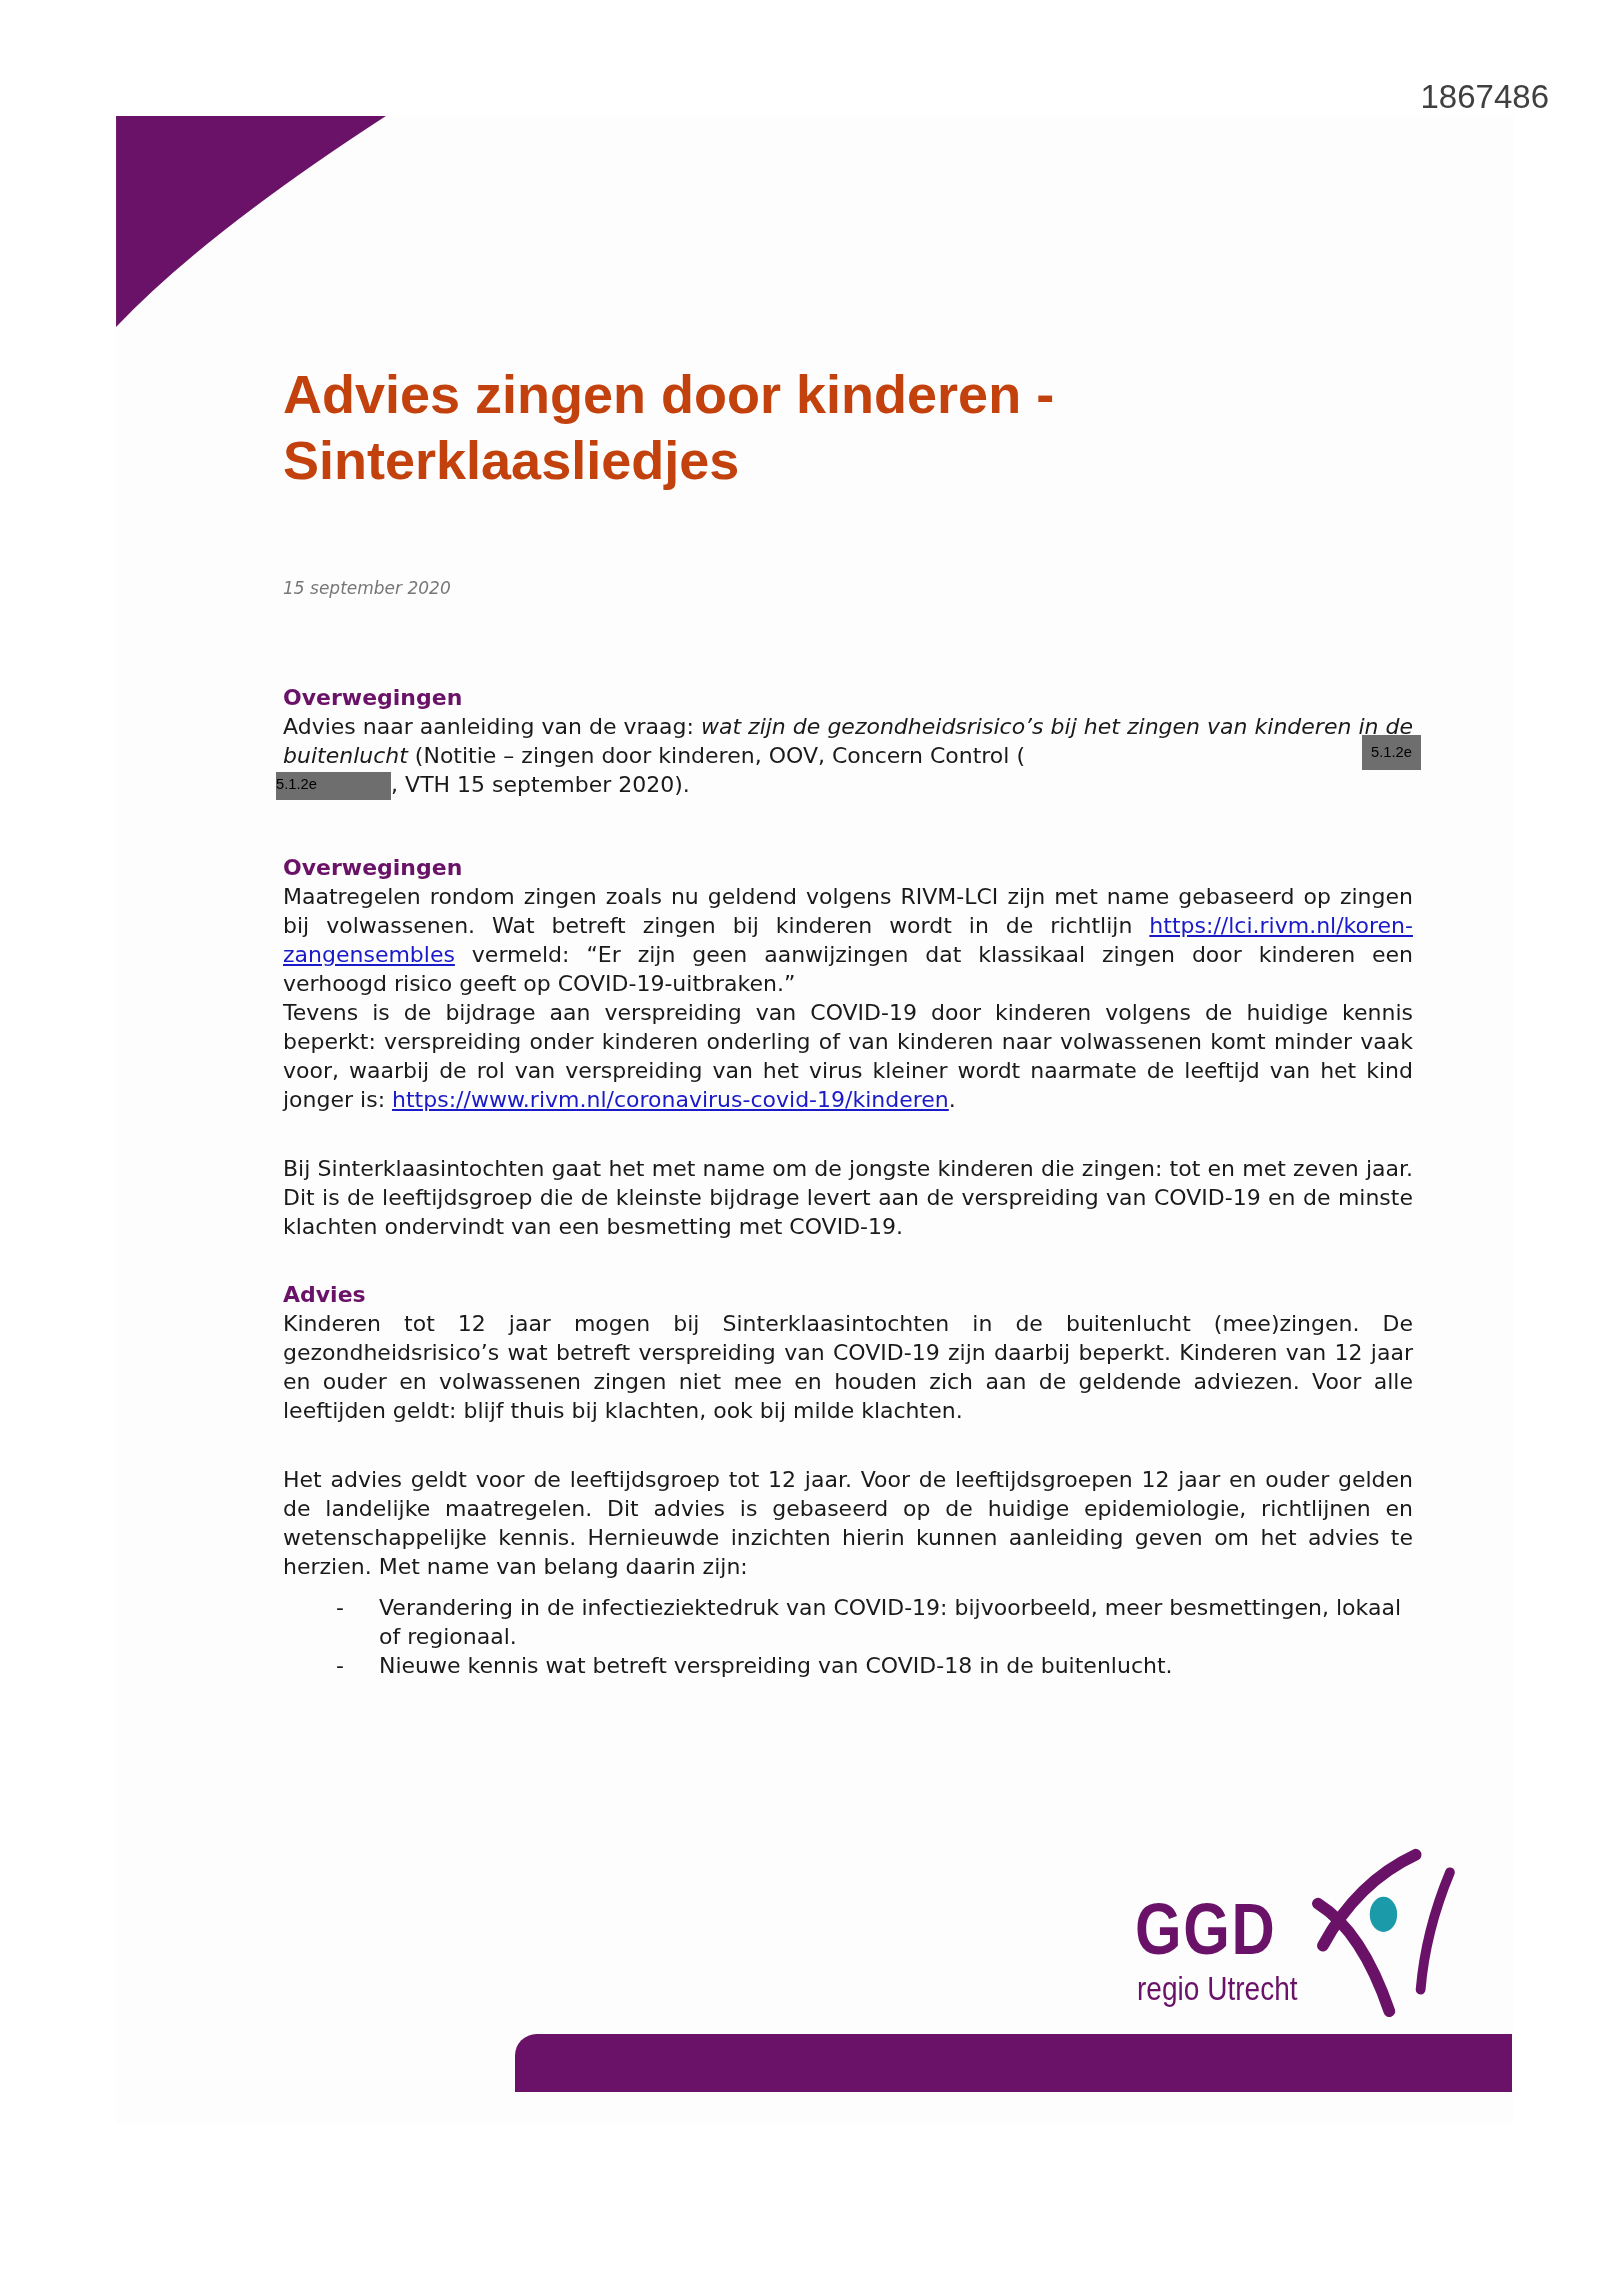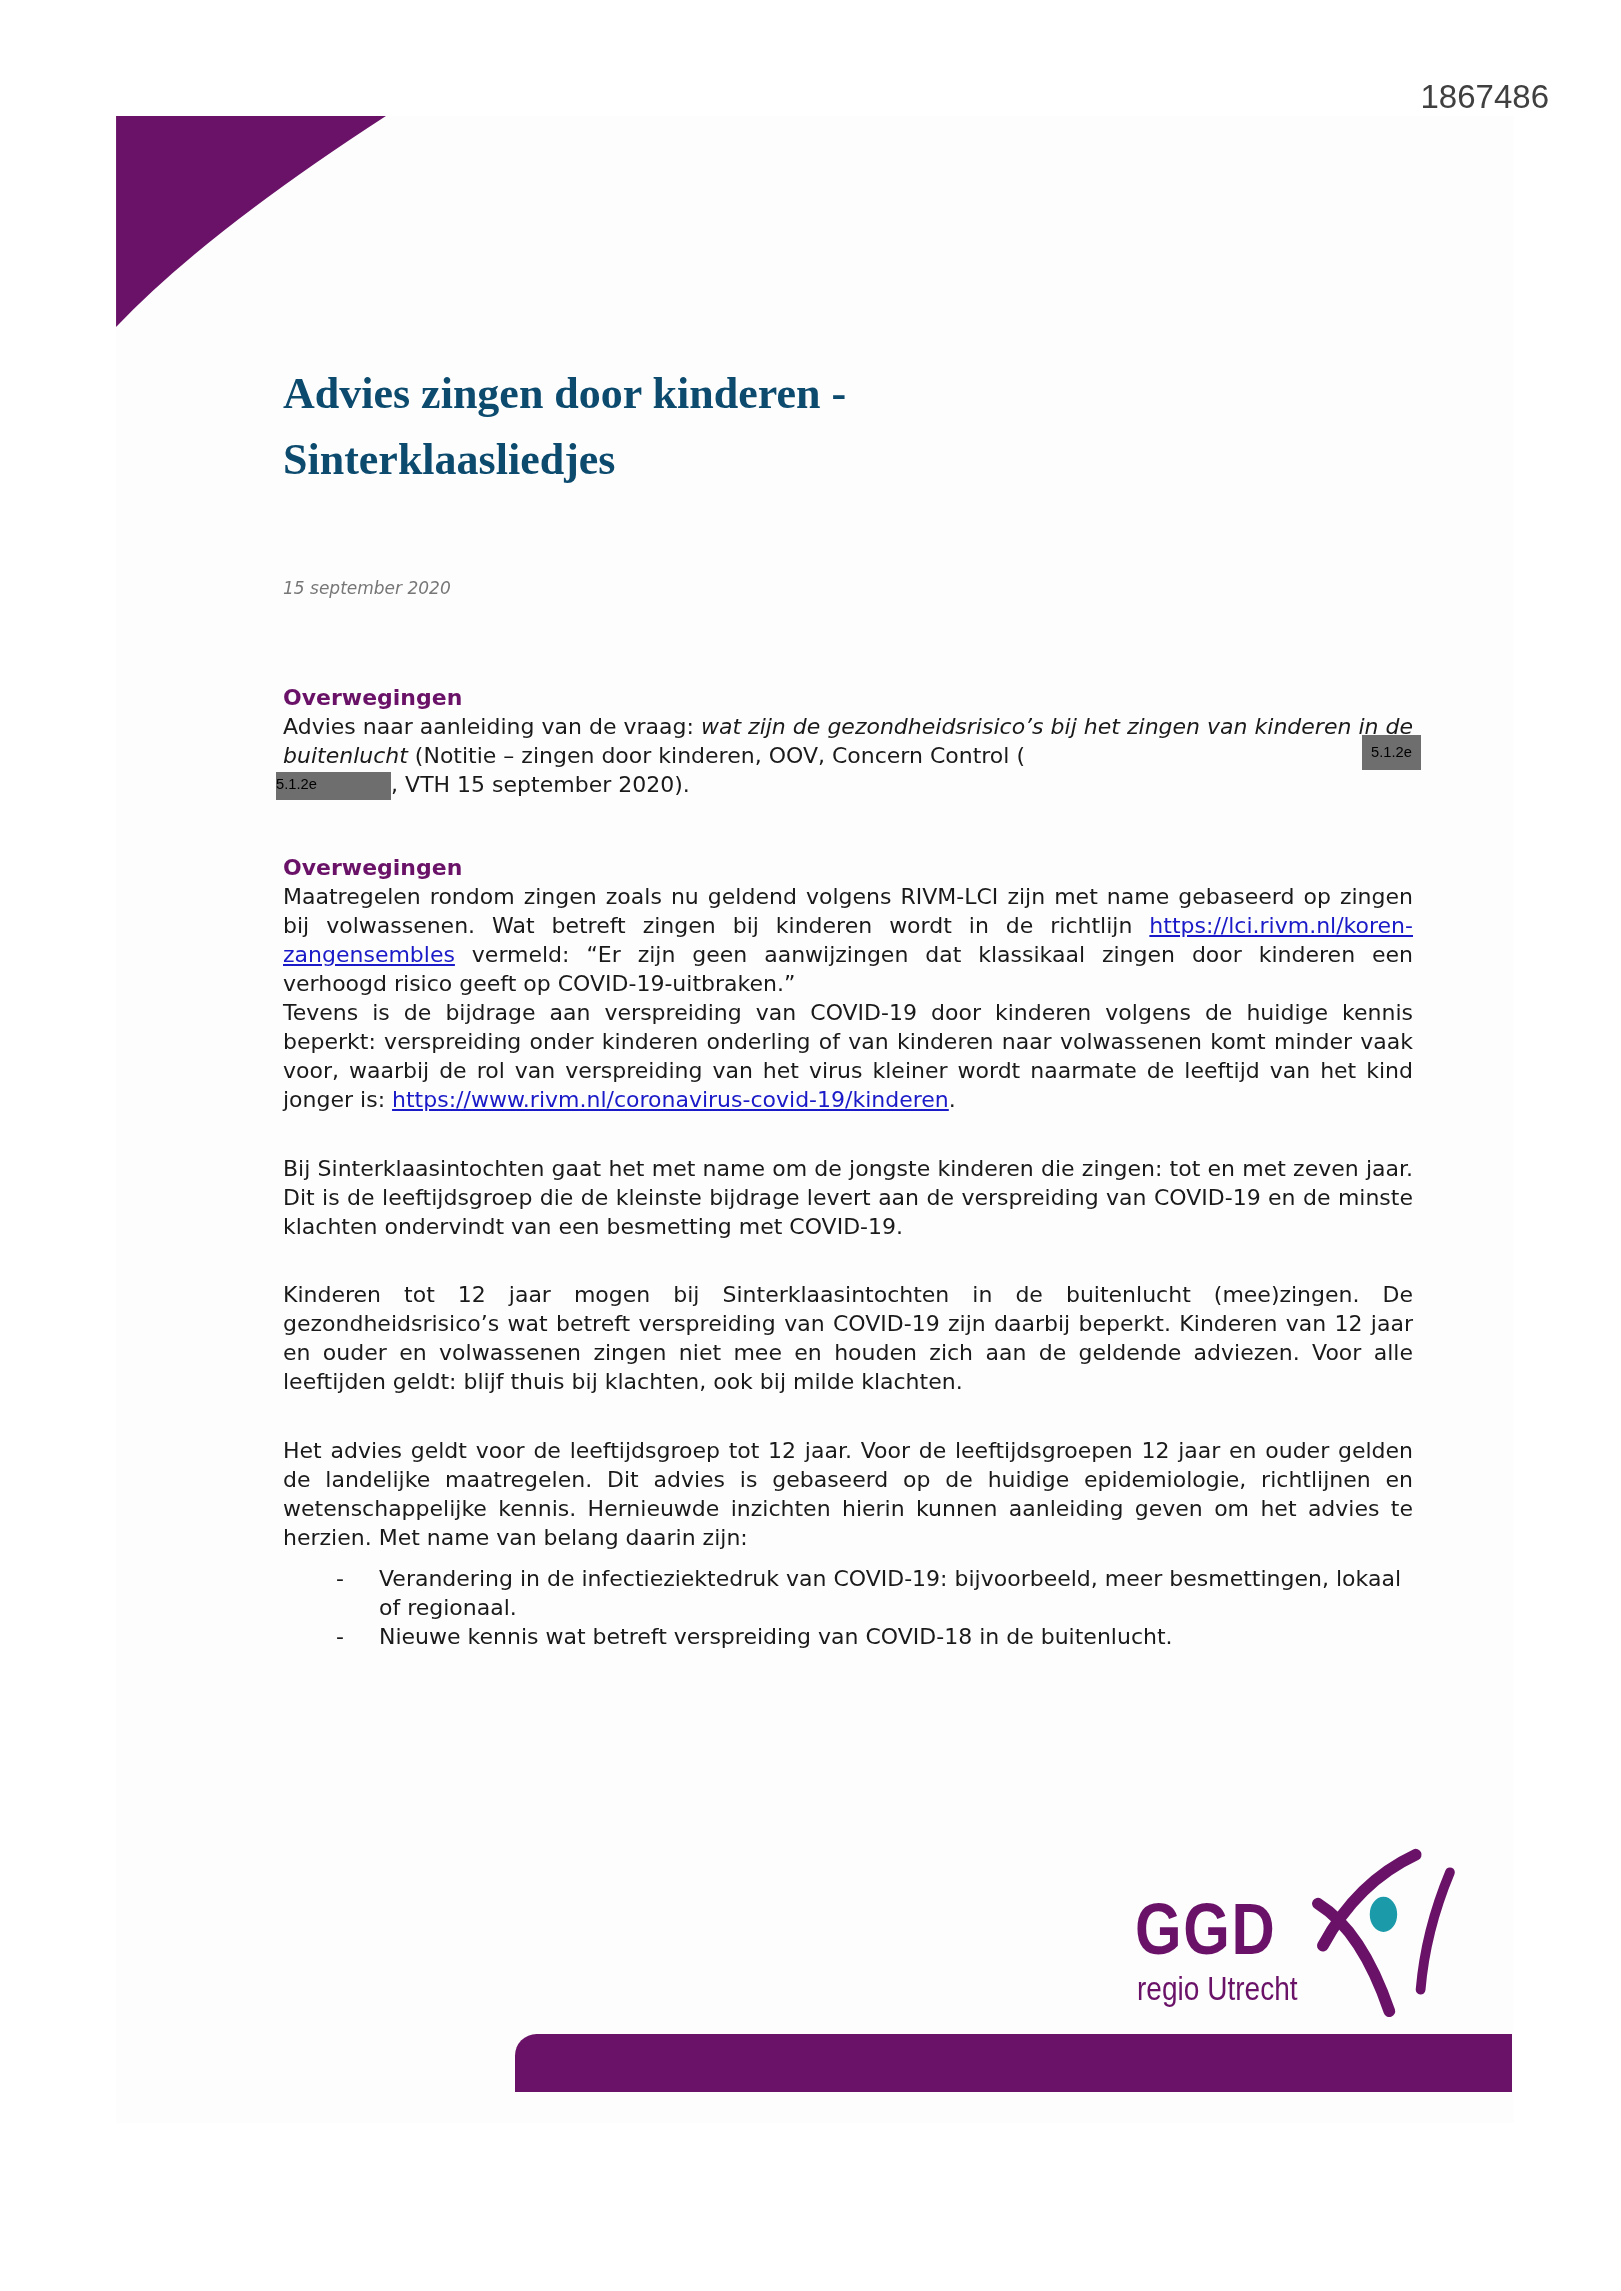--- a/index.html
+++ b/index.html
@@ -3,22 +3,22 @@
 <meta charset="utf-8">
 <style>
   html, body { margin:0; padding:0; background:#ffffff; }
   body { width:1621px; height:2292px; position:relative; overflow:hidden;
          font-family:"DejaVu Sans", sans-serif; color:#1a1a1a; }
   .docnum { position:absolute; right:72px; top:78px; font-family:"Liberation Sans", sans-serif;
             font-size:33px; color:#404040; letter-spacing:0px; }
   .page { position:absolute; left:116px; top:116px; width:1398px; height:2007px; background:#fdfdfd; }
   .corner { position:absolute; left:116px; top:116px; width:270px; height:211px; }
   .title { position:absolute; left:283px; top:361px; width:1078px; margin:0;
-           font-family:Liberation Serif, serif; font-weight:bold; font-size:44px;
-           line-height:66px; color:#0c4a6e; }
+           font-family:Liberation Sans, sans-serif; font-weight:bold; font-size:54px;
+           line-height:66px; color:#c2410c; }
   .date { position:absolute; left:283px; top:578px; font-style:italic; font-size:17px; color:#777; }
   .section { position:absolute; left:283px; width:1130px; font-size:22px; line-height:29px; }
   .section h2 { margin:0; font-size:22px; line-height:29px; color:#6a1268; font-weight:bold; }
   .section p { margin:0; text-align:justify; text-align-last:left; }
   .section p + p { margin-top:40px; }
   .section .tight { margin-top:0 !important; }
   a.lnk { color:#1a1ac8; text-decoration:underline; }
   .redact { display:inline-block; background:#6e6e6e; color:#000000; font-family:"Liberation Sans", sans-serif;
             font-size:14.7px; line-height:25.5px; height:27.4px; text-align:center; vertical-align:middle; }
   .r1 { position:absolute; left:1362px; top:735px; width:59px; height:35px; line-height:35px; }
@@ -59,20 +59,21 @@
 <span class="redact r1">5.1.2e</span>
 
 <div class="section" style="top:853px;">
   <h2>Overwegingen</h2>
   <p><span>Maatregelen rondom zingen zoals nu geldend volgens RIVM-LCI zijn met name gebaseerd op zingen bij volwassenen. Wat betreft zingen bij kinderen wordt in de richtlijn </span><a class="lnk">https://lci.rivm.nl/koren-zangensembles</a><span> vermeld: “Er zijn geen aanwijzingen dat klassikaal zingen door kinderen een verhoogd risico geeft op COVID-19-uitbraken.”</span></p>
   <p class="tight"><span>Tevens is de bijdrage aan verspreiding van COVID-19 door kinderen volgens de huidige kennis beperkt: verspreiding onder kinderen onderling of van kinderen naar volwassenen komt minder vaak voor, waarbij de rol van verspreiding van het virus kleiner wordt naarmate de leeftijd van het kind jonger is: </span><a class="lnk">https://www.rivm.nl/coronavirus-covid-19/kinderen</a><span>.</span></p>
   <p>Bij Sinterklaasintochten gaat het met name om de jongste kinderen die zingen: tot en met zeven jaar. Dit is de leeftijdsgroep die de kleinste bijdrage levert aan de verspreiding van COVID-19 en de minste klachten ondervindt van een besmetting met COVID-19.</p>
 </div>
 
 <div class="section" style="top:1280px;">
+  <h2>Advies</h2>
   <p>Kinderen tot 12 jaar mogen bij Sinterklaasintochten in de buitenlucht (mee)zingen. De gezondheidsrisico’s wat betreft verspreiding van COVID-19 zijn daarbij beperkt. Kinderen van 12 jaar en ouder en volwassenen zingen niet mee en houden zich aan de geldende adviezen. Voor alle leeftijden geldt: blijf thuis bij klachten, ook bij milde klachten.</p>
   <p>Het advies geldt voor de leeftijdsgroep tot 12 jaar. Voor de leeftijdsgroepen 12 jaar en ouder gelden de landelijke maatregelen. Dit advies is gebaseerd op de huidige epidemiologie, richtlijnen en wetenschappelijke kennis. Hernieuwde inzichten hierin kunnen aanleiding geven om het advies te herzien. Met name van belang daarin zijn:</p>
   <ul class="bul">
     <li>Verandering in de infectieziektedruk van COVID-19: bijvoorbeeld, meer besmettingen, lokaal of regionaal.</li>
     <li>Nieuwe kennis wat betreft verspreiding van COVID-18 in de buitenlucht.</li>
   </ul>
 </div>
 
 <div class="logo-text">GGD</div>
 <div class="logo-sub">regio Utrecht</div>

